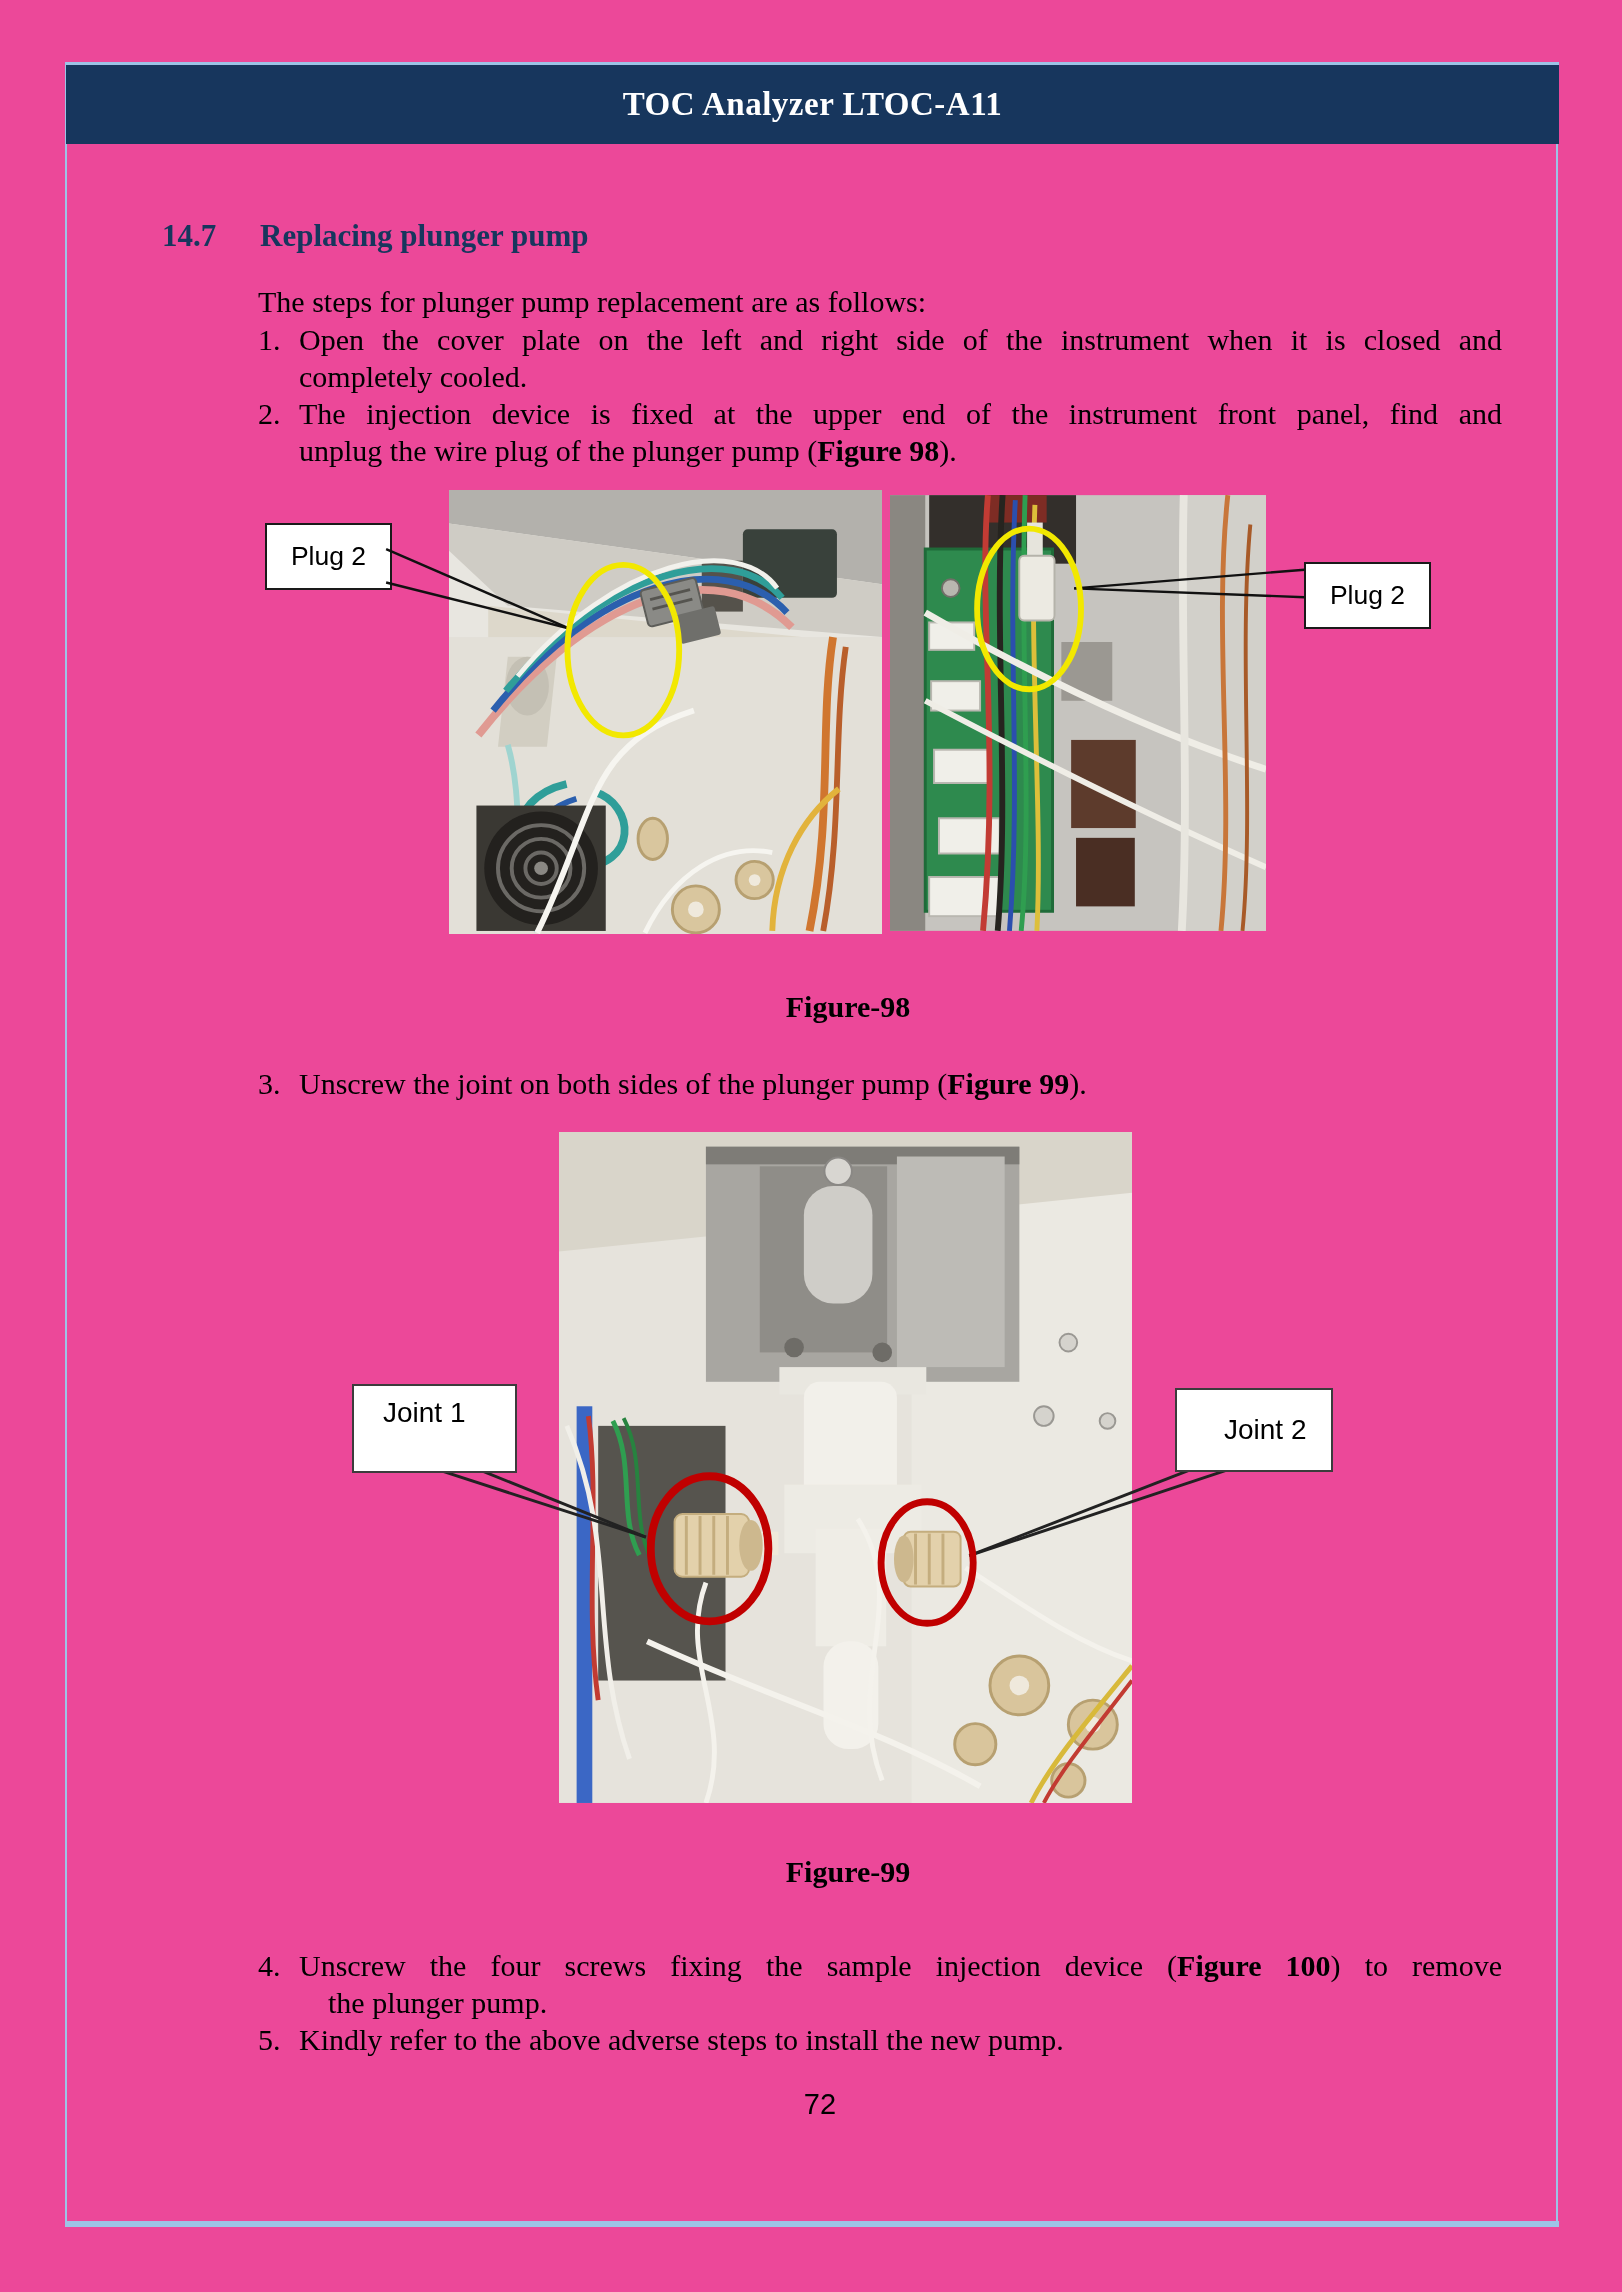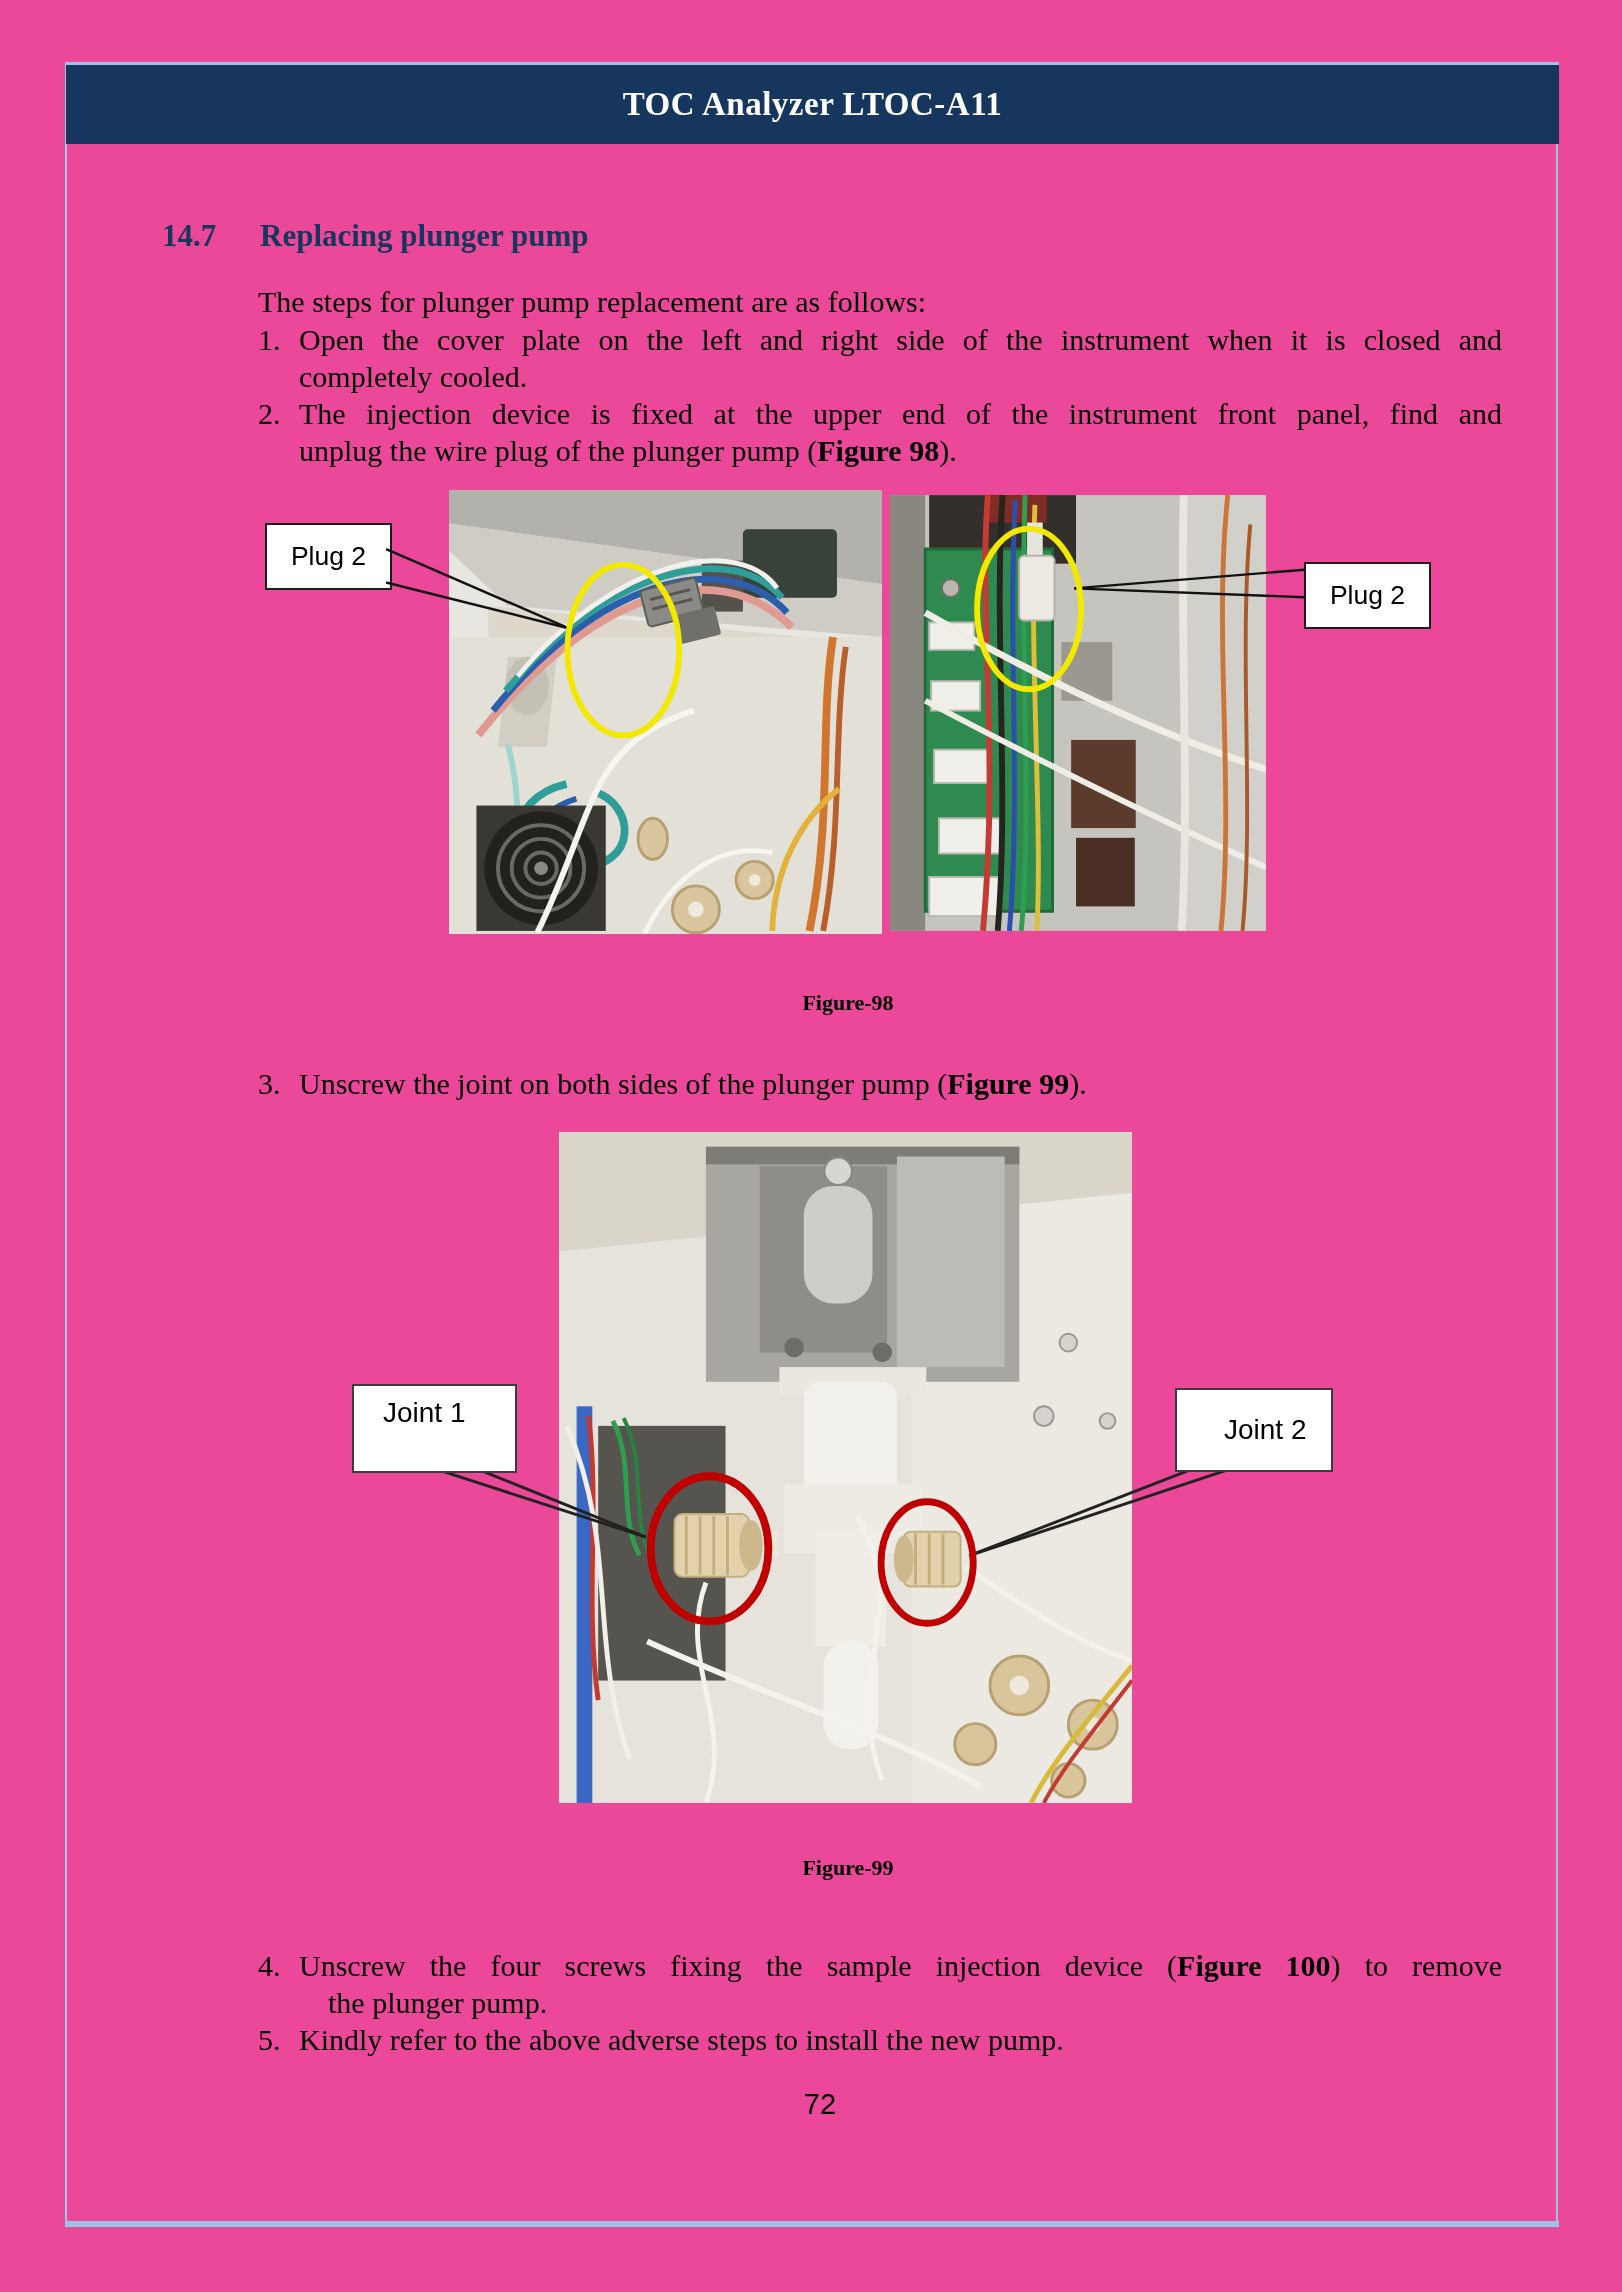--- a/index.html
+++ b/index.html
@@ -10,21 +10,21 @@
               display:flex;align-items:center;justify-content:center;}
   .header-title{color:#ffffff;font-weight:700;font-size:33px;letter-spacing:0.5px;}
   .sec-head{position:absolute;top:218px;left:0;width:1622px;height:43px;color:#17365d;font-weight:700;font-size:31px;}
   .sec-num{position:absolute;left:162px;}
   .sec-title{position:absolute;left:260px;}
   .body-text{position:absolute;font-size:30px;line-height:37px;}
   .intro{left:258px;width:1255px;}
   .step-num{left:258px;width:39px;}
   .step-line{left:299px;width:1203px;}
   .jline{text-align:justify;text-align-last:justify;}
-  .caption{position:absolute;left:196px;width:1304px;text-align:center;font-weight:700;font-size:22px;}
+  .caption{position:absolute;left:196px;width:1304px;text-align:center;font-weight:700;font-size:30px;}
   .photo{position:absolute;}
   .anno{position:absolute;left:0;top:0;width:1622px;height:2293px;pointer-events:none;}
   .callout{position:absolute;background:#ffffff;border:2.9px solid #1a1a1a;
            font-family:"Liberation Sans",sans-serif;display:flex;align-items:center;}
   .callout.centered{justify-content:center;}
   .c-plug1{left:265px;top:523px;width:123px;height:63px;font-size:26.5px;border-width:2px;}
   .c-plug2{left:1304px;top:562px;width:123px;height:63px;font-size:26.5px;border-width:2px;}
   .c-joint1{left:352px;top:1384px;width:165px;height:89px;font-size:28px;padding-left:29px;
             border-color:#3c3c3c;align-items:flex-start;padding-top:11px;box-sizing:border-box;}
   .c-joint2{left:1175px;top:1388px;width:158px;height:84px;font-size:28px;padding-left:47px;

